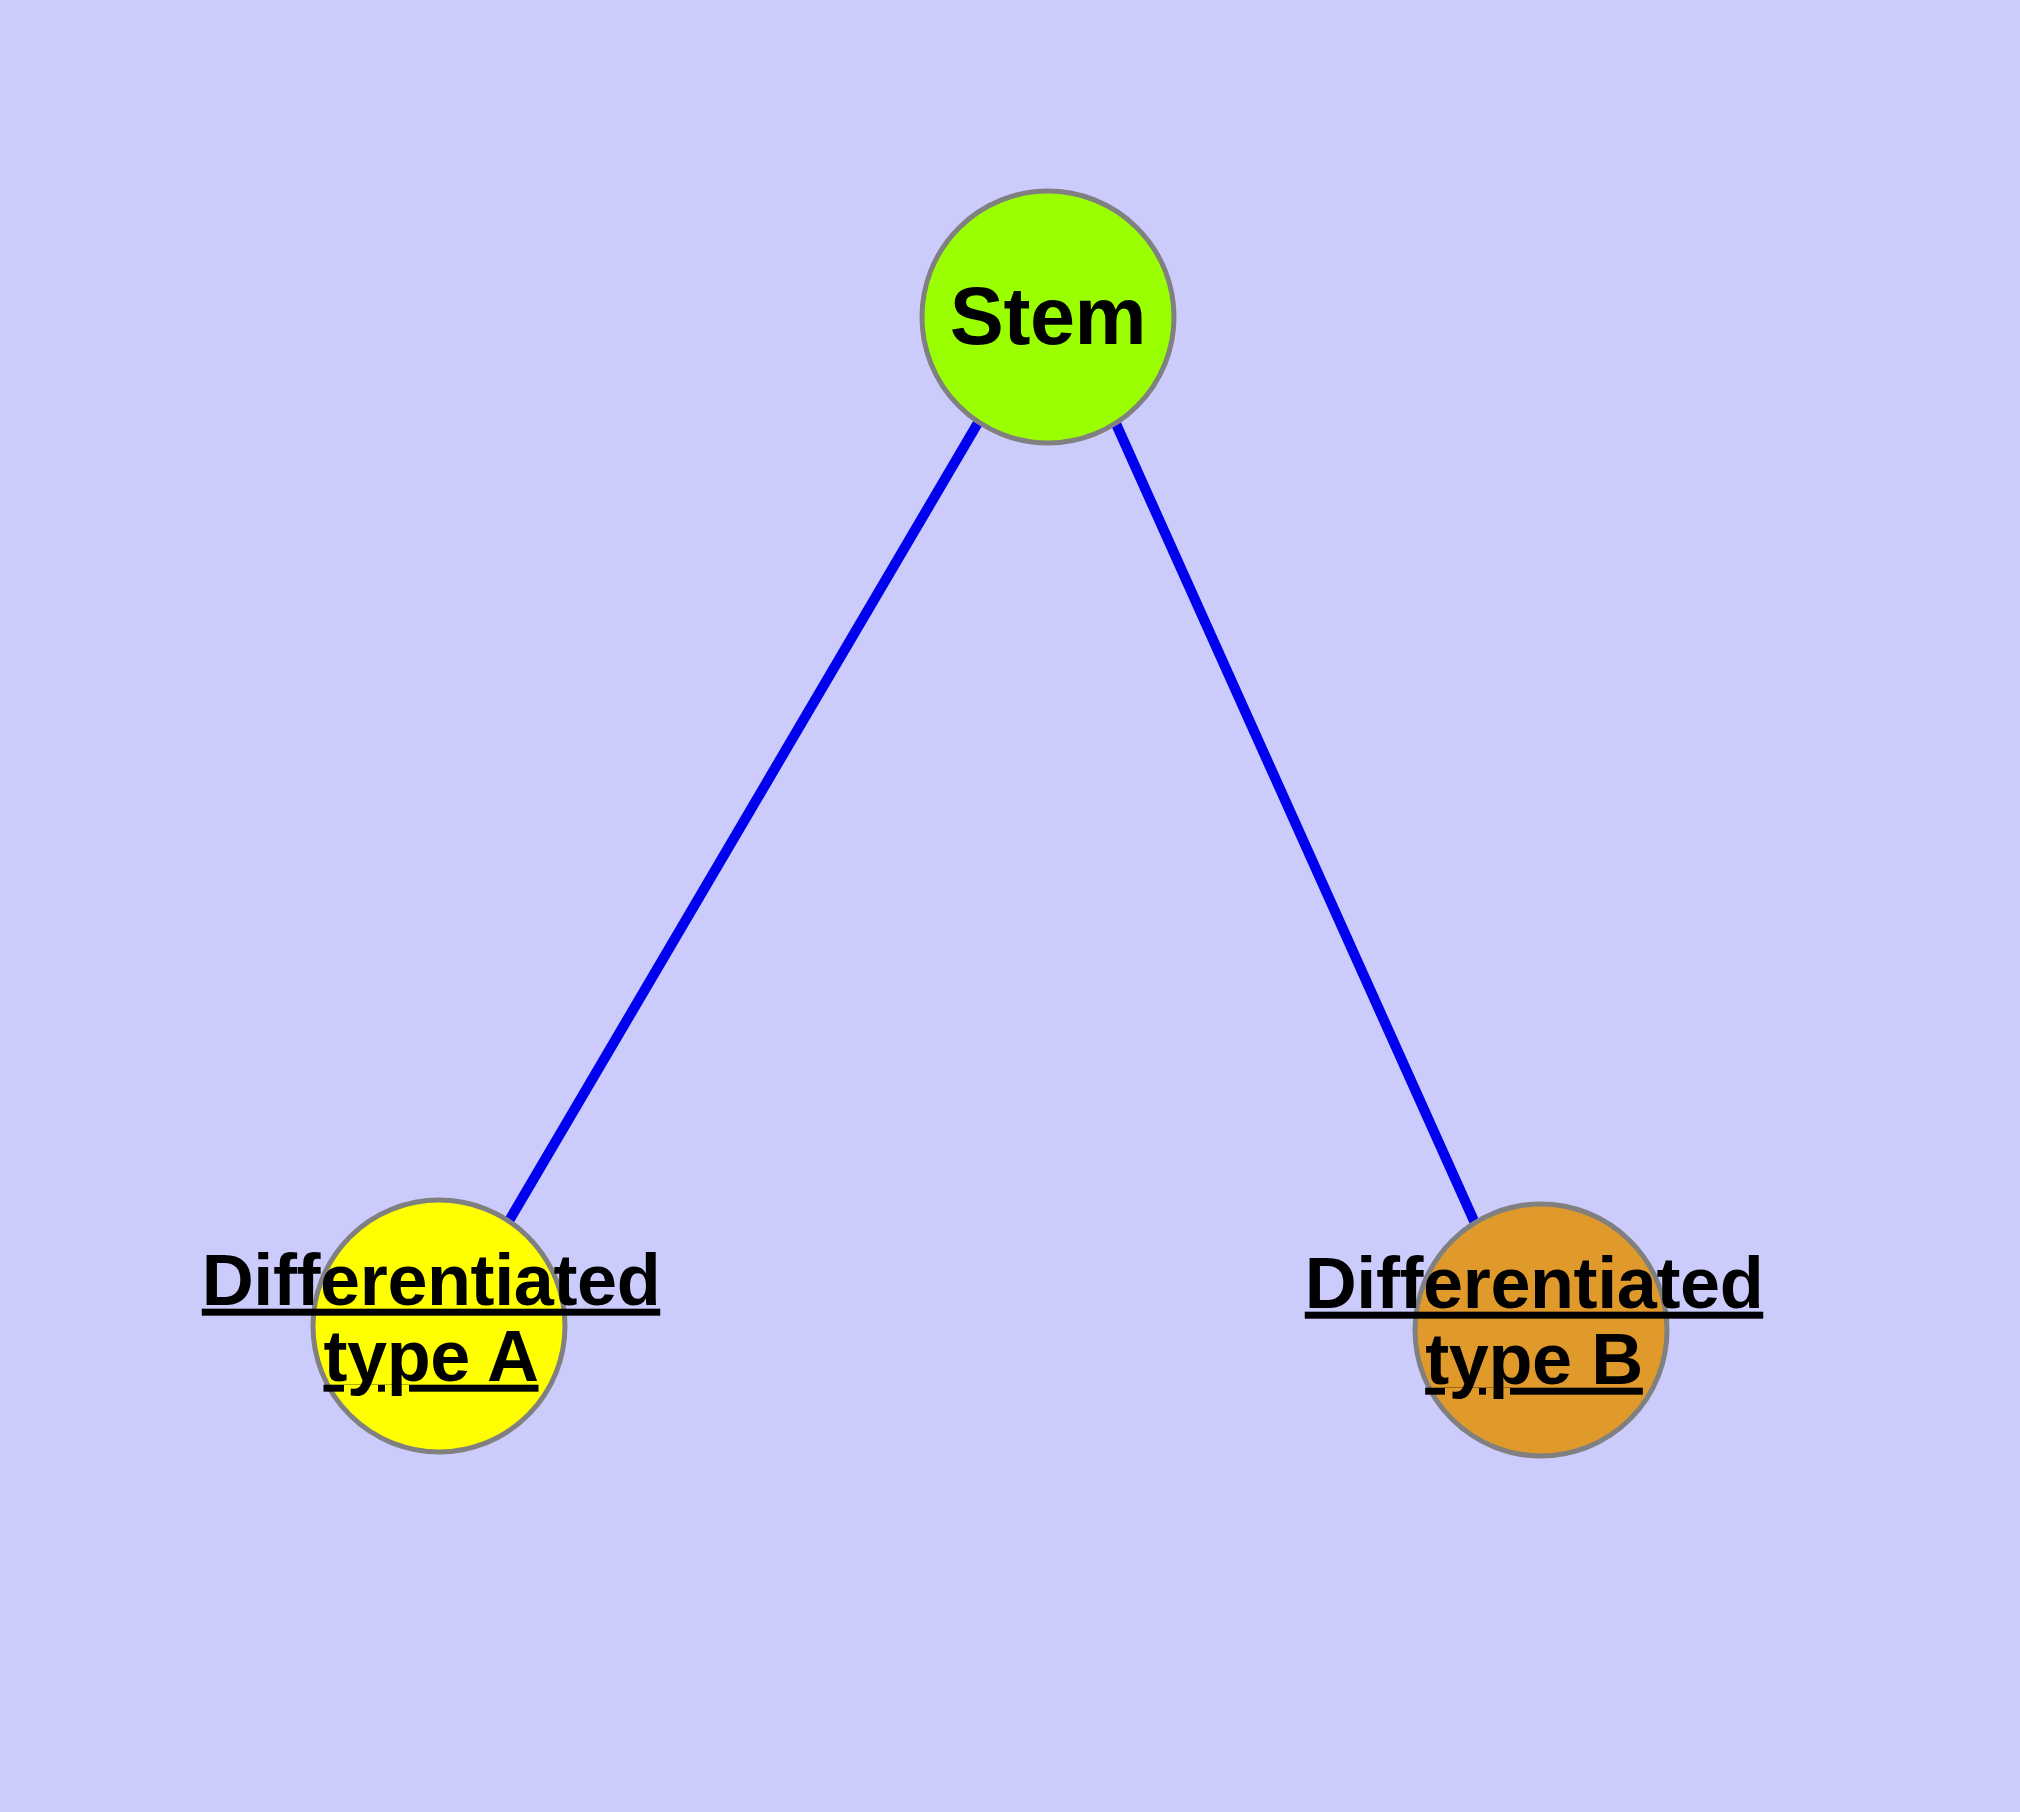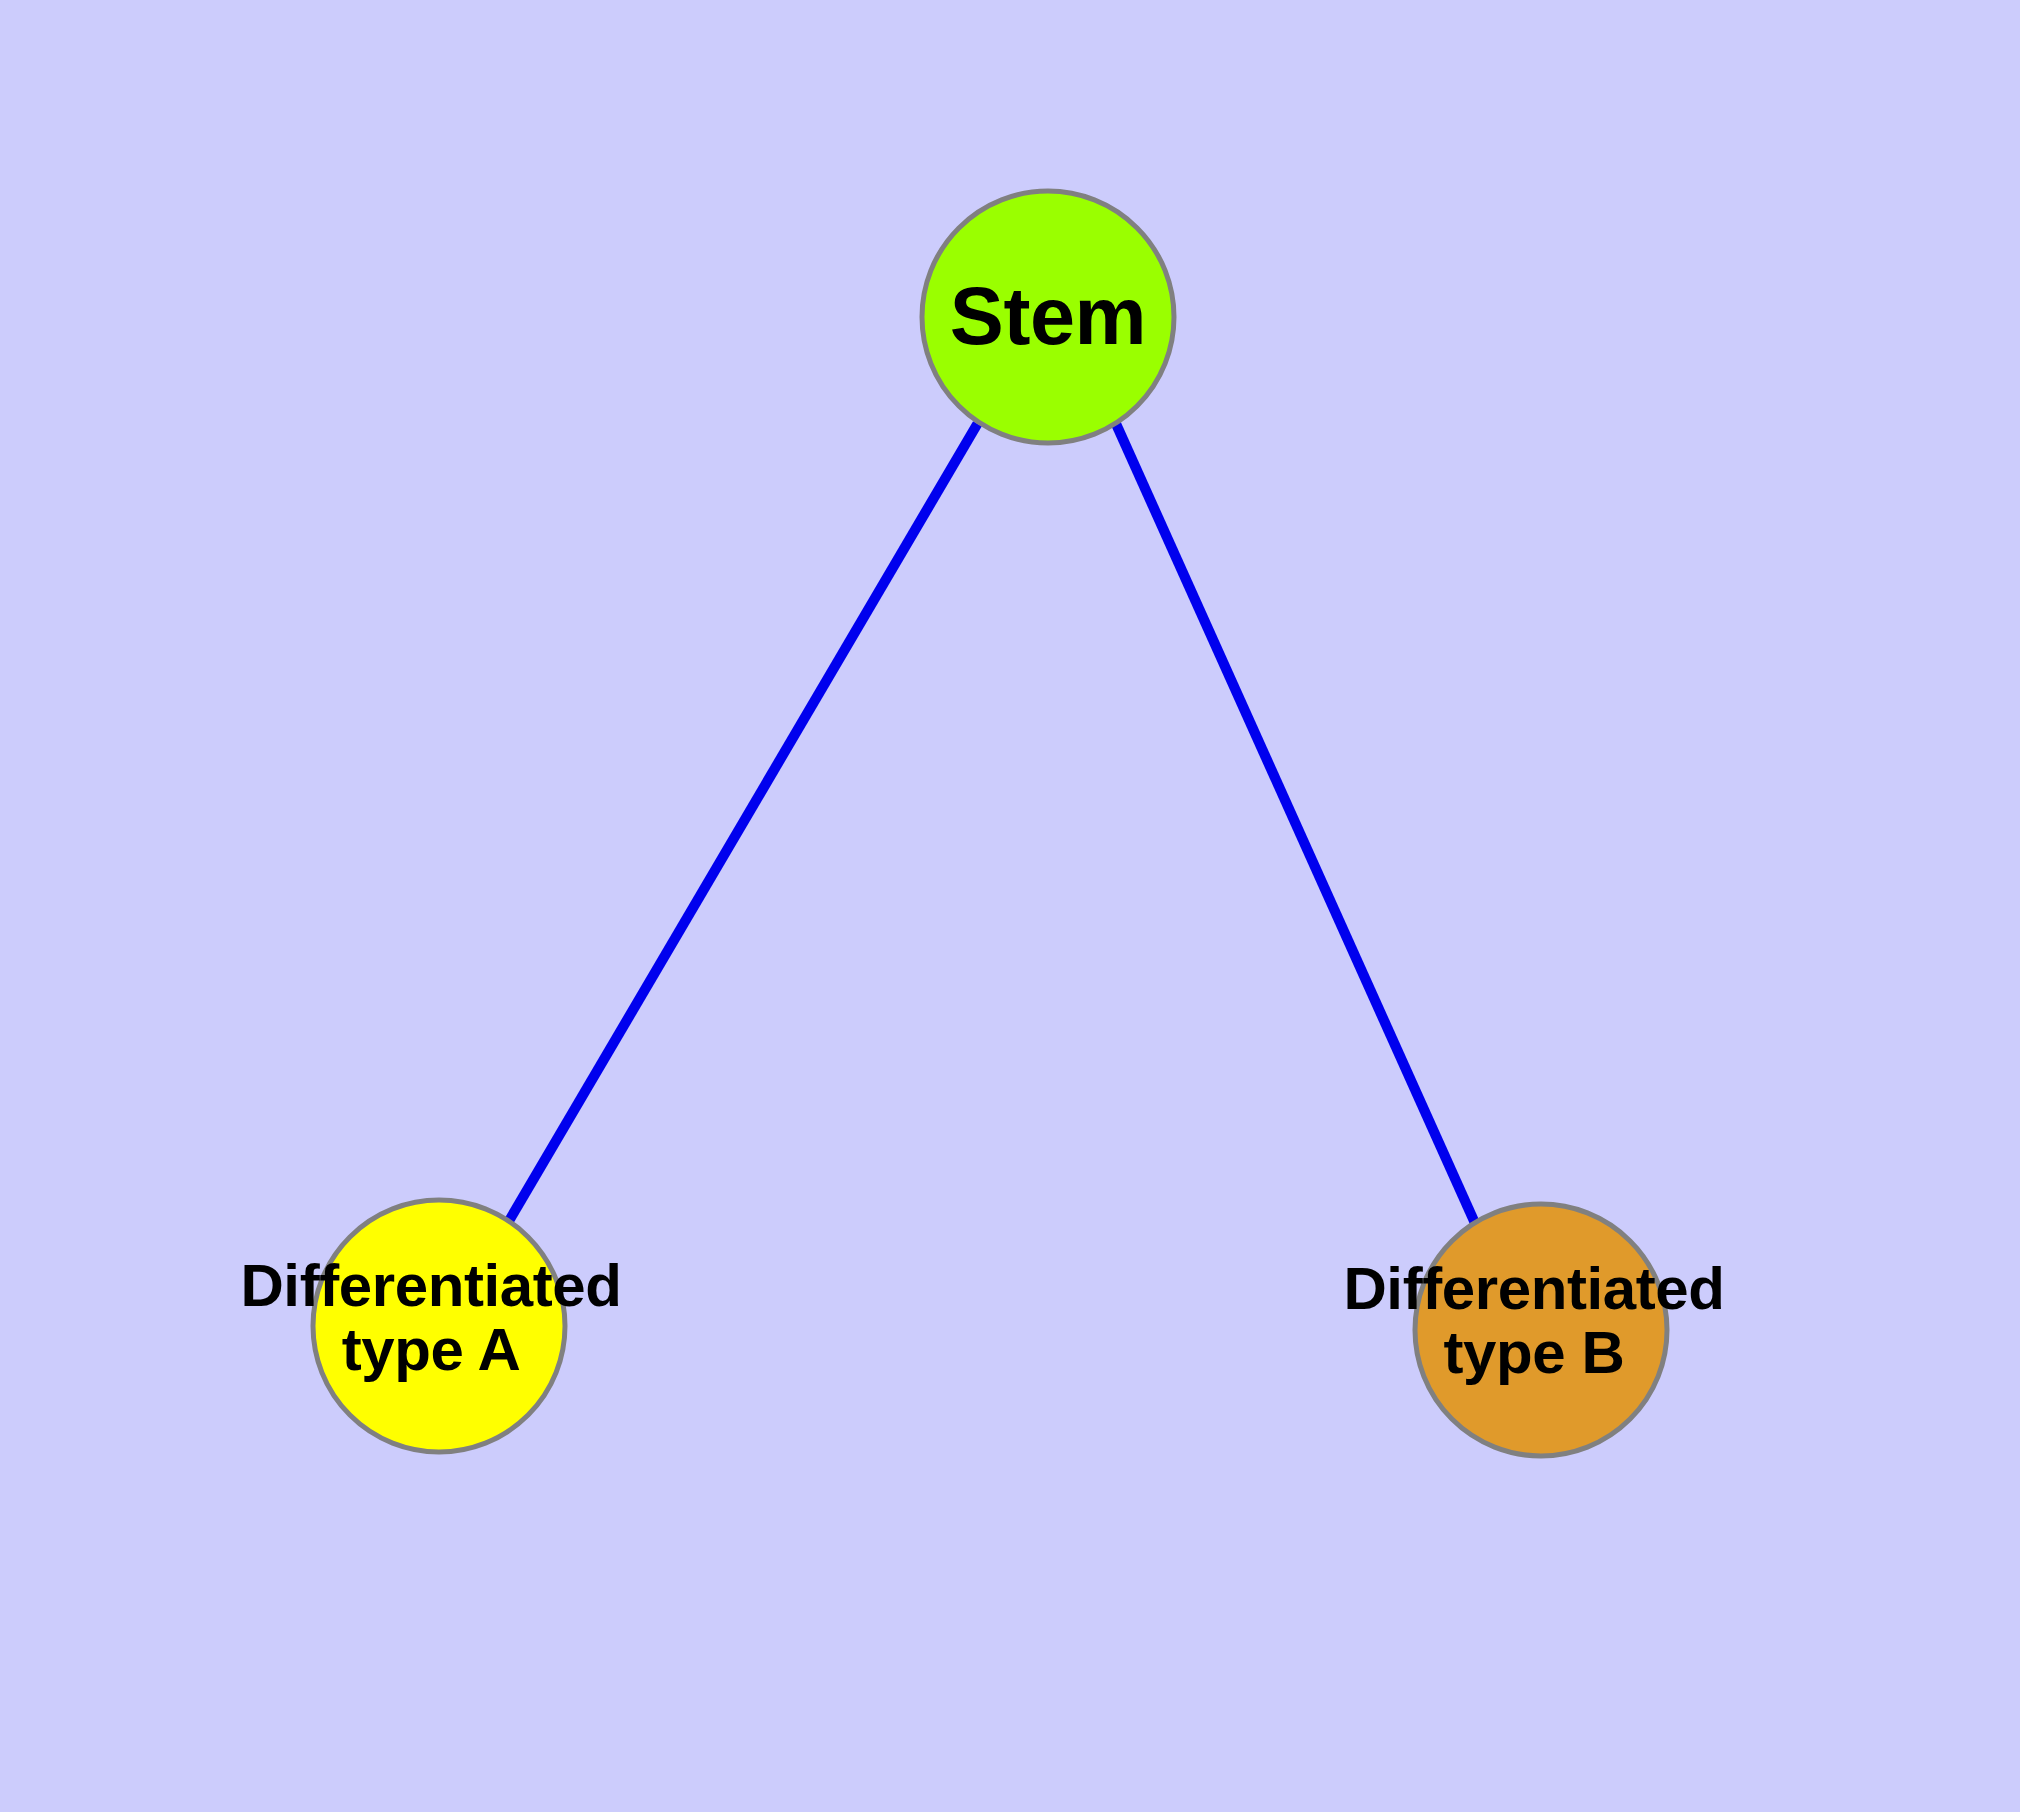--- a/index.html
+++ b/index.html
@@ -64,22 +64,23 @@
     background: #ffff00;
   }
   #node-diff-b {
     left: 1541px;
     top: 1330px;
     width: 257px;
     height: 257px;
     background: #e09a2b;
   }
   #label-diff-a, #label-diff-b {
-    font-size: 60px;
+    font-size: 72px;
     top: 46%;
+    text-decoration: underline;
   }
   #label-diff-a { left: 47%; }
   #label-diff-b { left: 48%; }
   .label-wrap {
     position: absolute;
     left: 0;
     top: 0;
     width: 100%;
     height: 100%;
   }

